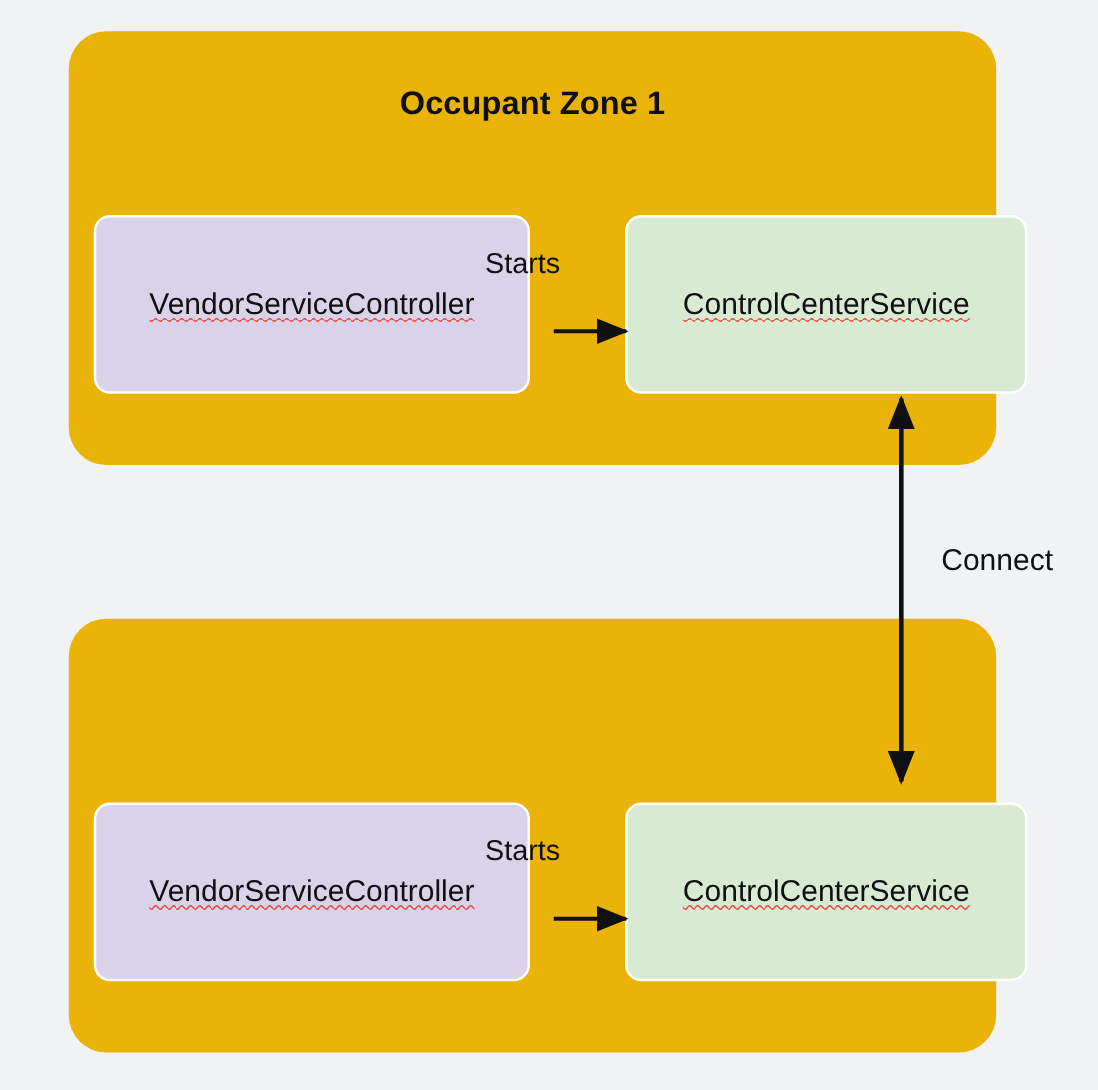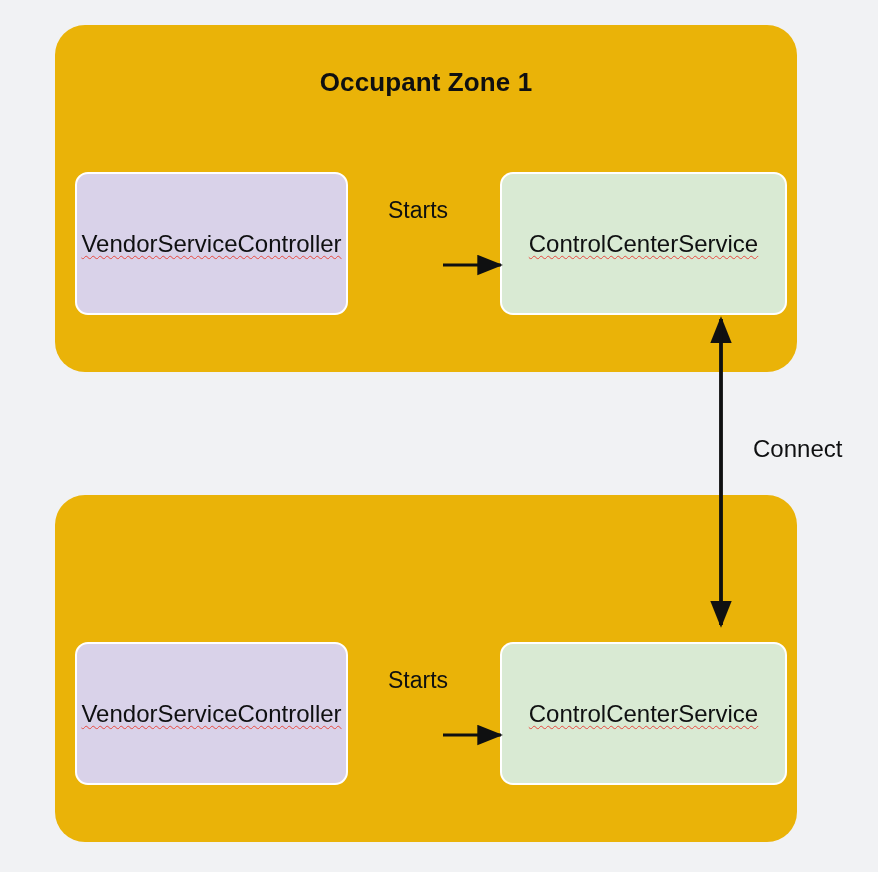--- a/index.html
+++ b/index.html
@@ -60,28 +60,28 @@
     border-radius: 13px;
     border: 2px solid #ffffff;
     box-sizing: border-box;
     display: flex;
     align-items: center;
     justify-content: center;
   }
   .node-vendor {
     background: #d9d2e9;
     left: 20px;
-    width: 273px;
+    width: 349px;
     height: 143px;
     top: 147px;
   }
   .node-control {
     background: #d9ead3;
     left: 445px;
-    width: 287px;
+    width: 322px;
     height: 143px;
     top: 147px;
   }
 
   .node-label {
     font-size: 24px;
     color: #0f1011;
     white-space: nowrap;
     
     text-decoration: underline;

